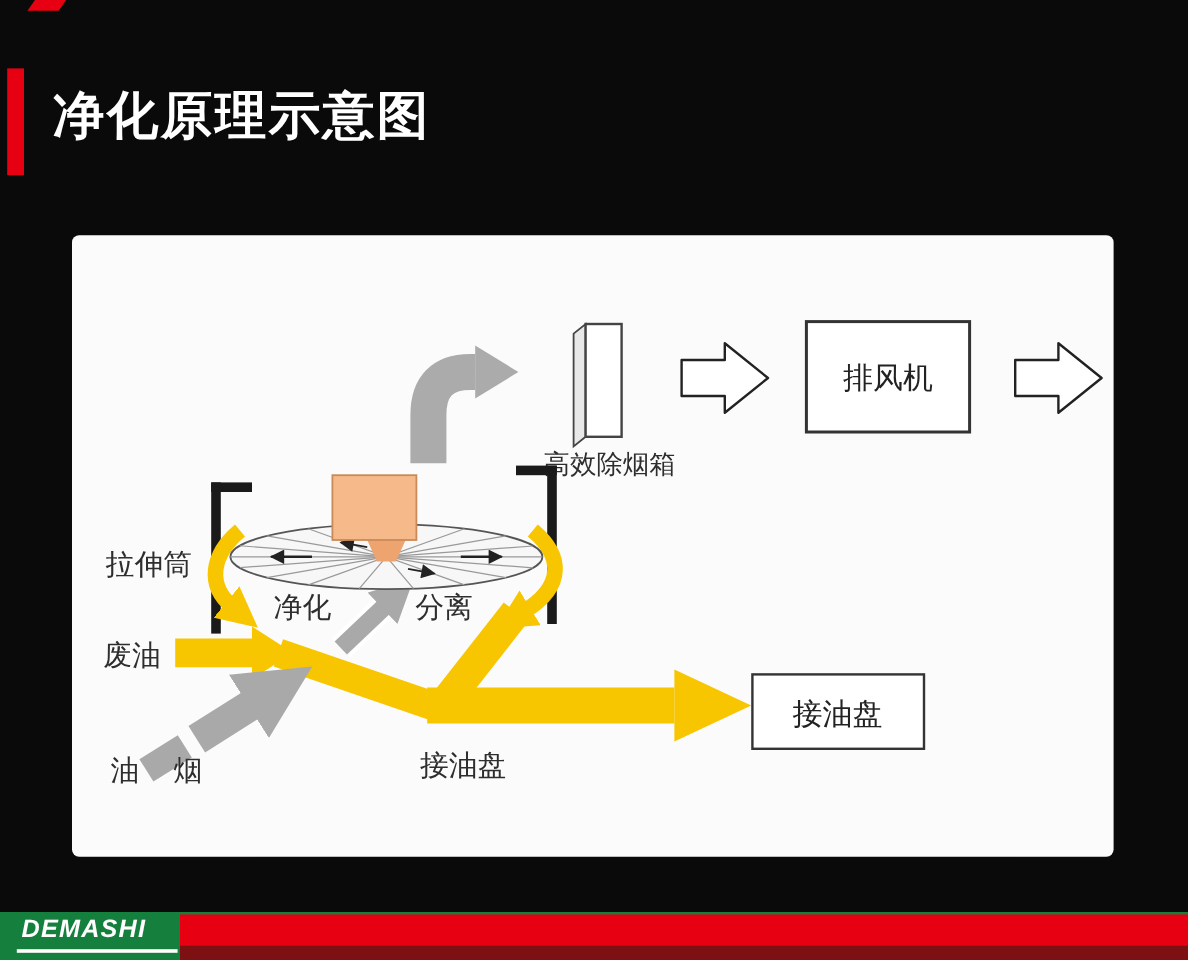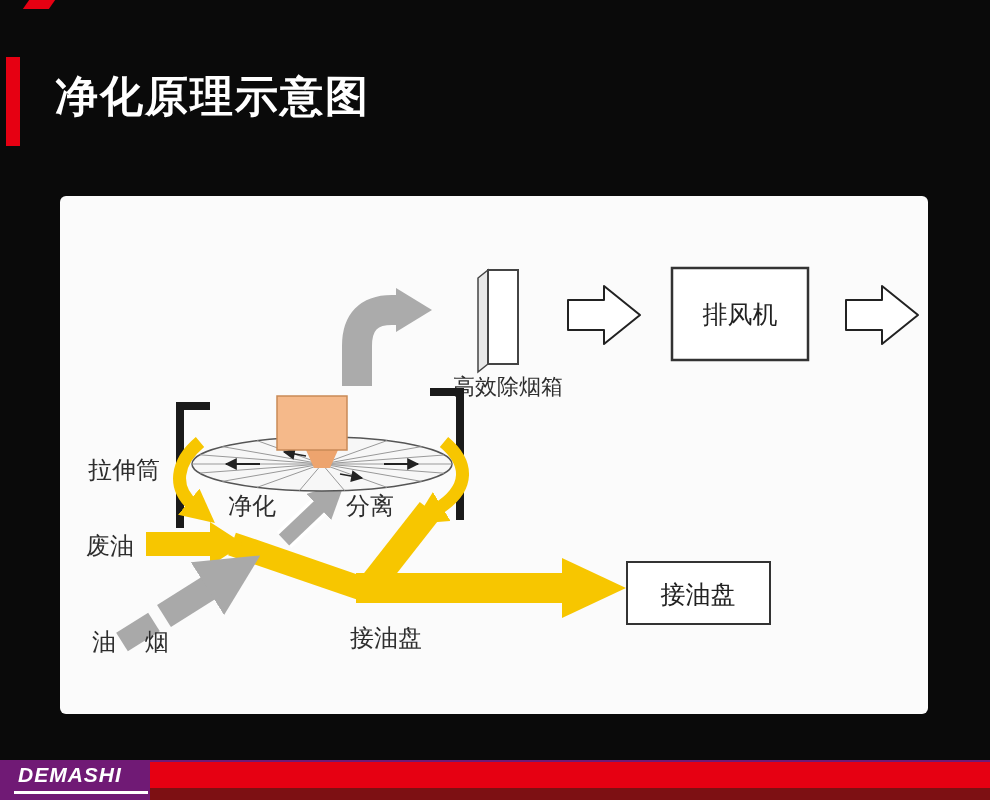--- a/index.html
+++ b/index.html
@@ -9,34 +9,34 @@
     font-family:"Liberation Sans","DejaVu Sans",sans-serif;
   }
   .corner-accent{
     position:absolute;left:26px;top:0;width:26px;height:9px;
     background:#e60012;transform:skewX(-35deg);
   }
   .title-accent-bar{
     position:absolute;left:6px;top:57px;width:14px;height:89px;background:#e60012;
   }
   .page-title{
-    position:absolute;left:55px;top:68px;color:#ffffff;
+    position:absolute;left:44px;top:68px;color:#ffffff;
     font-size:43px;font-weight:bold;letter-spacing:2px;
   }
   .panel{
     position:absolute;left:60px;top:196px;width:868px;height:518px;
     background:#fbfbfb;border-radius:6px;
   }
   .panel svg{display:block;width:868px;height:518px;}
   text{font-family:"Liberation Sans","DejaVu Sans",sans-serif;}
   .lbl{font-size:24px;fill:#2e2e2e;}
   .lbl-small{font-size:22px;fill:#2e2e2e;}
   .lbl-box{font-size:25px;fill:#222222;}
   .oil-smoke{letter-spacing:6px;word-spacing:10px;}
-  .footer{position:absolute;left:0;bottom:0;width:990px;height:40px;background:#701a75;}
+  .footer{position:absolute;left:0;bottom:0;width:990px;height:40px;background:#15803d;}
   .brand{
     position:absolute;left:18px;top:3px;color:#ffffff;
     font-size:21px;font-weight:bold;font-style:italic;letter-spacing:1px;
   }
   .brand-underline{position:absolute;left:14px;top:31px;width:134px;height:3px;background:#ffffff;}
   .footer-red{position:absolute;left:150px;top:2px;width:840px;height:26px;background:#e60012;}
   .footer-darkred{position:absolute;left:150px;top:28px;width:840px;height:12px;background:#7d1013;}
 </style>
 </head>
 <body>

